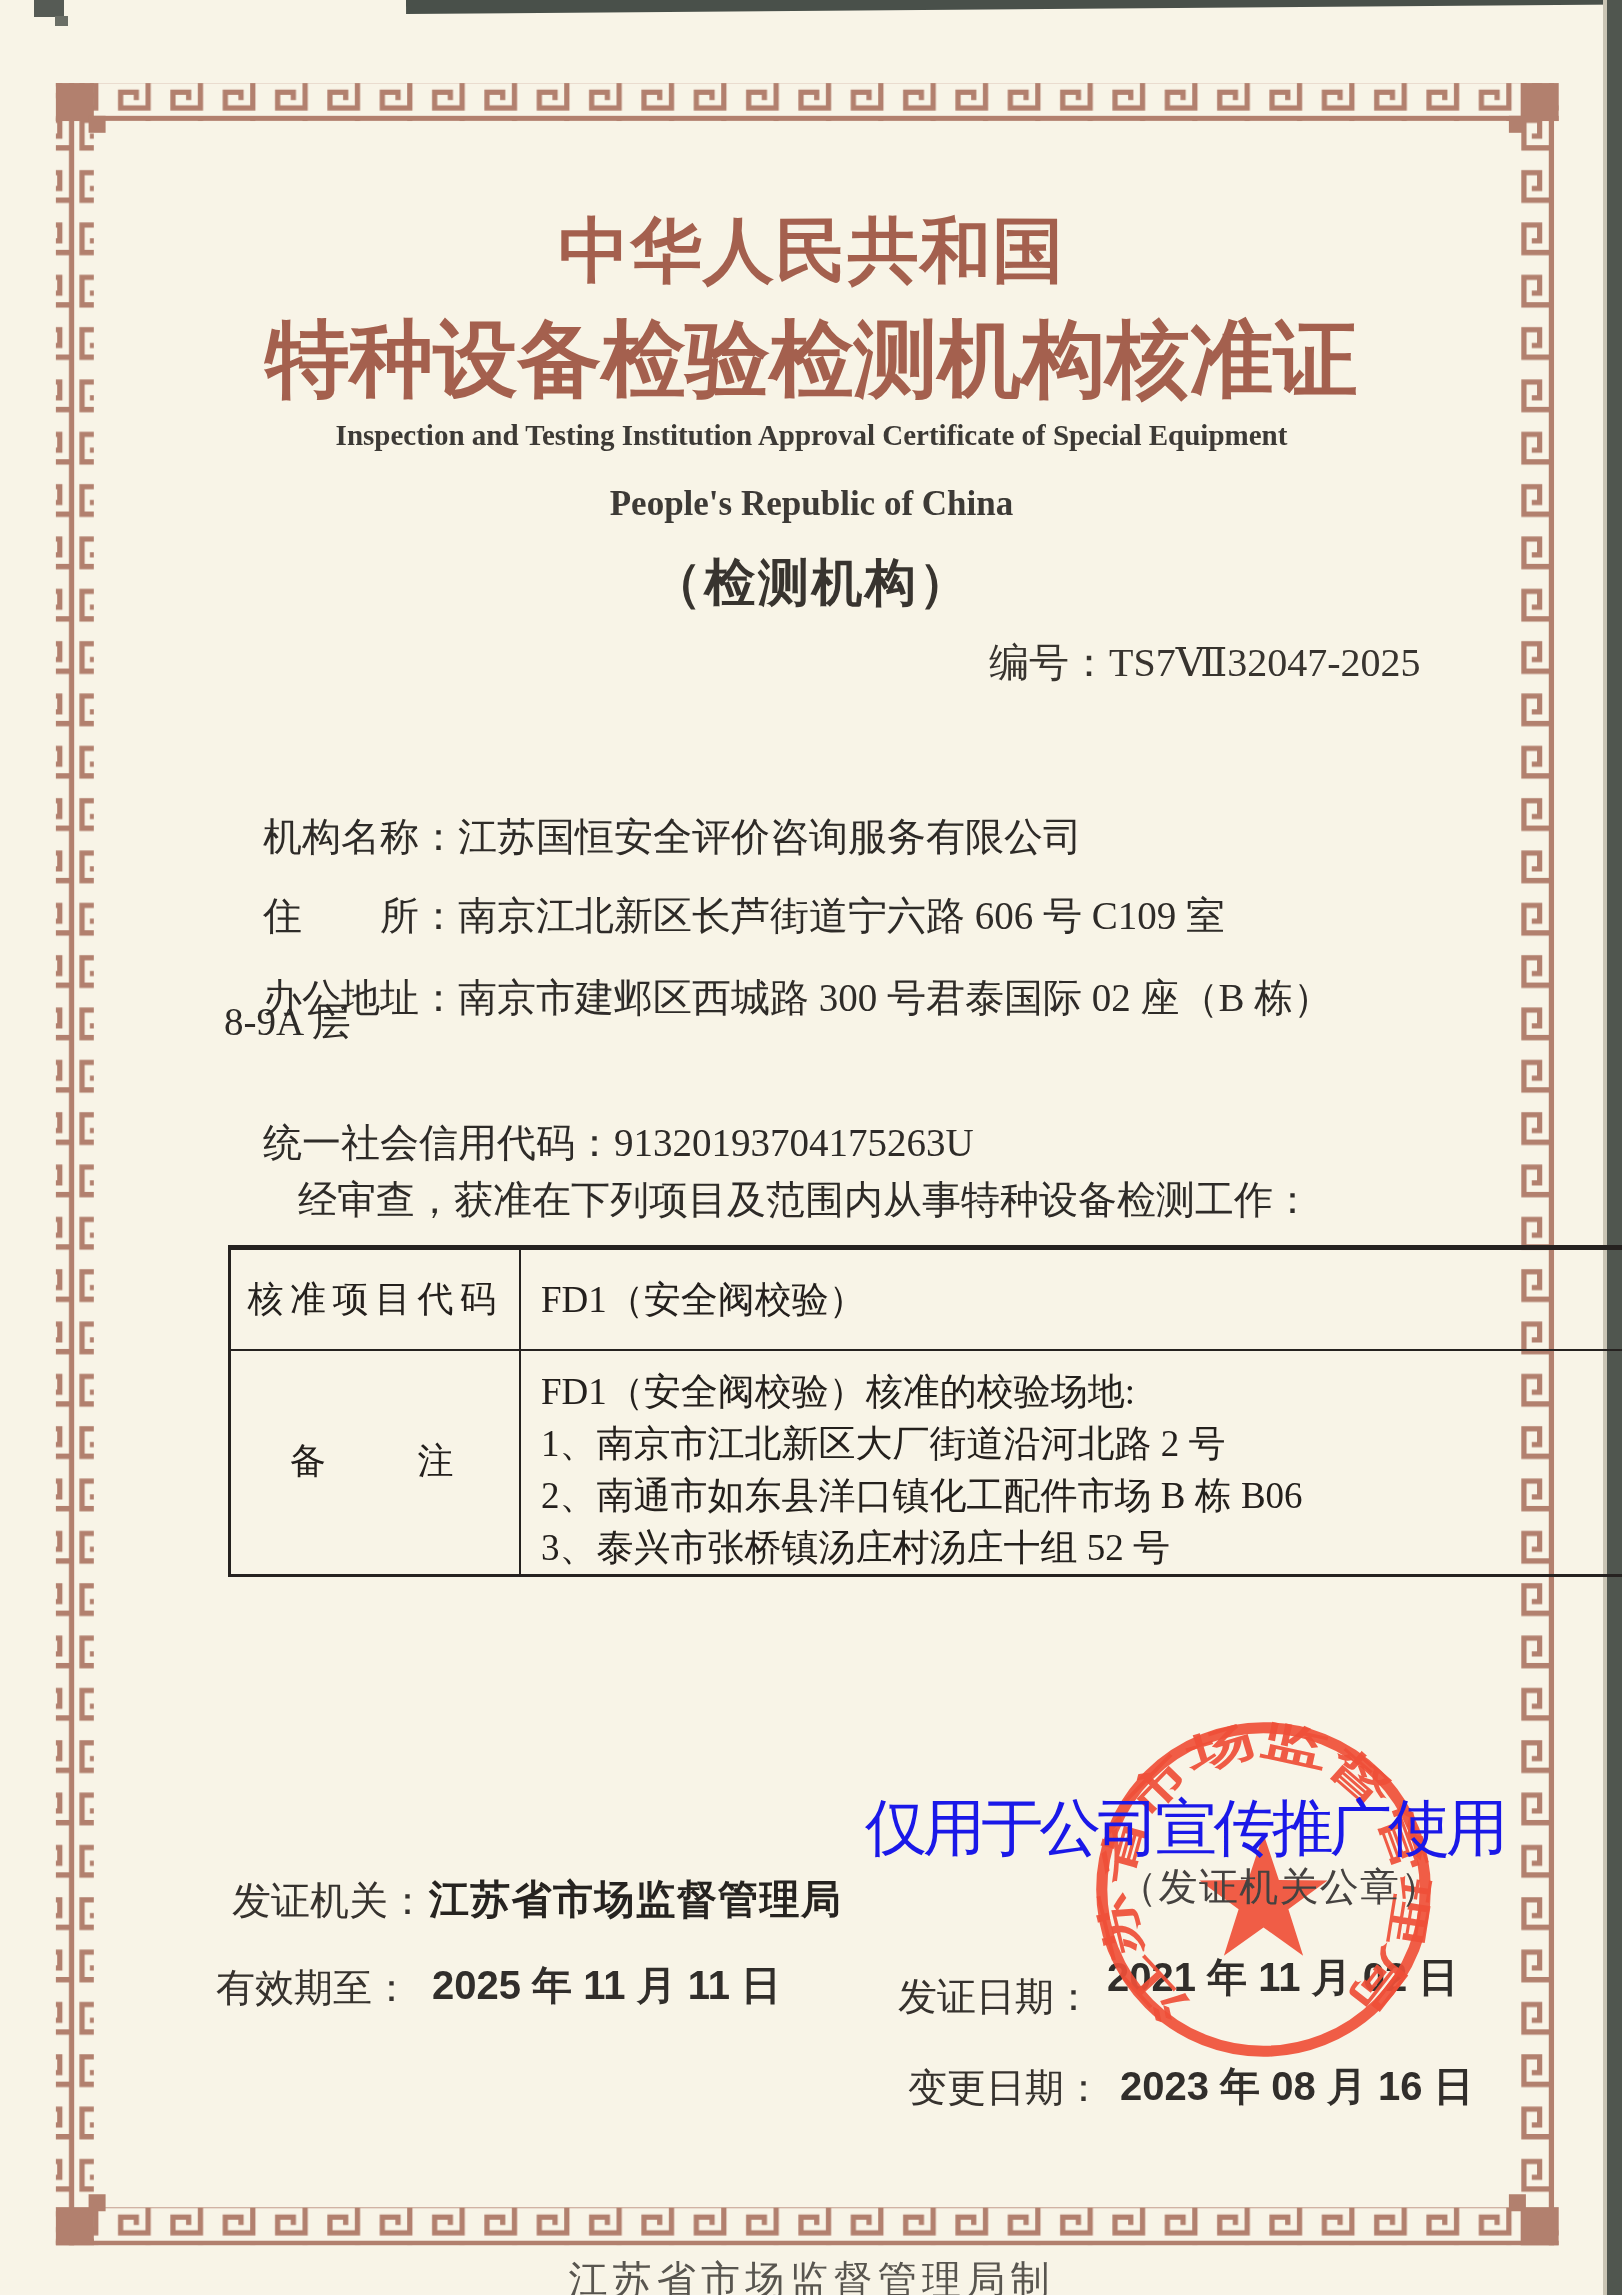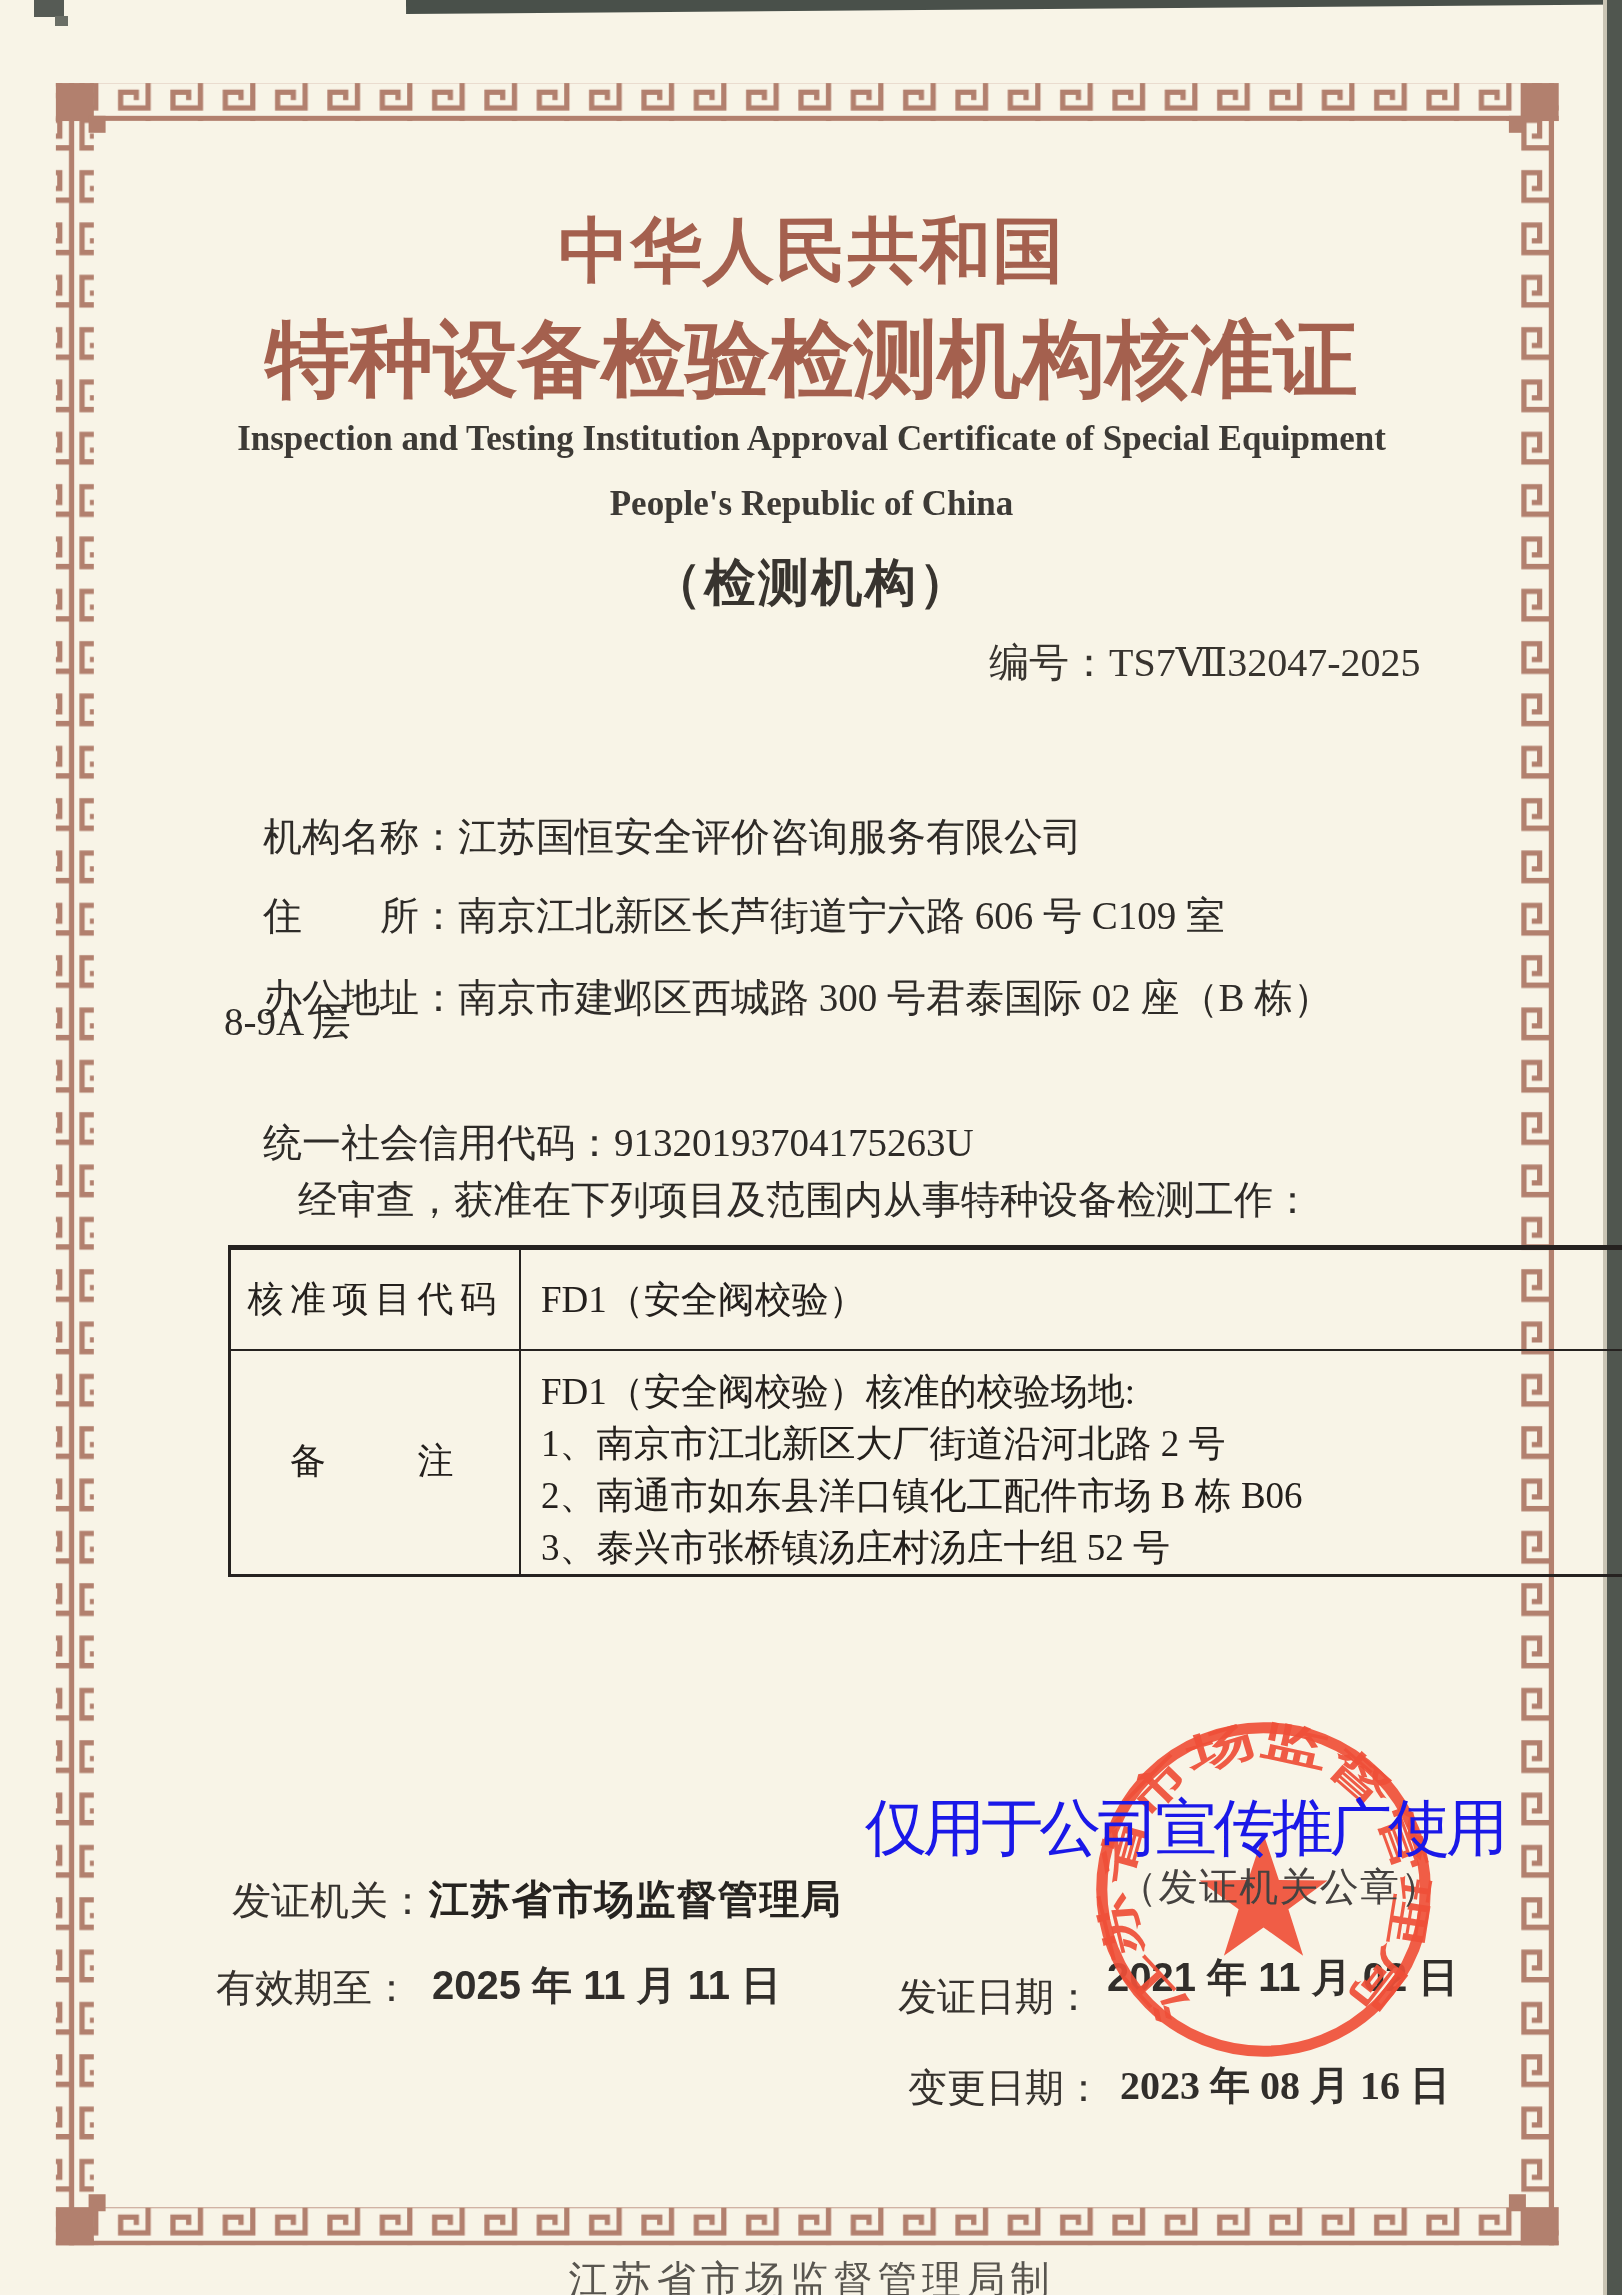--- a/index.html
+++ b/index.html
@@ -15,21 +15,21 @@
   .centered{left:0;right:0;text-align:center;}
   
   .scan-top{position:absolute;left:406px;top:-10.5px;width:1296px;height:23.6px;background:#49504a;transform:rotate(-0.45deg);transform-origin:left center;}
   .scan-right{position:absolute;right:0;top:0;width:16.4px;height:2295px;background:#50564f;}
   .scan-right-inner{position:absolute;right:16.4px;top:0;width:3.3px;height:2295px;background:#c9c4b4;}
   .scan-mark-a{position:absolute;left:34px;top:0;width:30px;height:17px;background:#565b55;}
   .scan-mark-b{position:absolute;left:55px;top:15.7px;width:13px;height:10.5px;background:#6a6e66;}
   
   .title-cn1{top:216px;font-size:71px;font-weight:bold;color:#a4604e;letter-spacing:1.3px;line-height:1;}
   .title-cn2{top:314px;font-size:84px;font-weight:bold;color:#a4604e;letter-spacing:0px;line-height:1.1;}
-  .title-en1{top:419px;font-size:35px;font-weight:bold;color:#3d3a36;letter-spacing:0px;}
+  .title-en1{top:419px;font-size:29px;font-weight:bold;color:#3d3a36;letter-spacing:0px;}
   .title-en2{top:484px;font-size:35px;font-weight:bold;color:#3d3a36;}
   .subtitle{top:554px;font-size:51px;font-weight:bold;color:#38342f;letter-spacing:2.6px;}
   .certno{left:989px;top:640px;font-size:40px;color:#38342f;}
   
   .bodyline{left:216px;font-size:39px;color:#2e2b28;white-space:pre;margin-left:8px;}
   .l-org{top:770px;}
   .l-dom{top:849px;}
   .l-off{top:931px;}
   .l-off2{top:1000px;}
   .l-credit{top:1076px;}
@@ -46,21 +46,21 @@
   .lbl{font-size:39px;color:#36322e;}
   .val-bold-cn{font-size:40px;font-weight:bold;color:#262320;letter-spacing:1.3px;}
   .val-date{font-size:40px;font-weight:bold;color:#312e2b;font-family:"Liberation Sans","DejaVu Sans",sans-serif;}
   .issuer-label{left:216px;top:1879px;margin-left:16px;}
   .issuer-value{left:429px;top:1877px;}
   .valid-label{left:216px;top:1966px;text-align:right;}
   .valid-value{left:432px;top:1962px;}
   .issue-label{left:898px;top:1975px;}
   .issue-value{left:1107px;top:1954px;}
   .change-label{left:908px;top:2066px;}
-  .change-value{left:1120px;top:2063px;font-family:Liberation Serif, serif;}
+  .change-value{left:1120px;top:2063px;}
   
   .stamp-svg{left:1067px;top:1693px;width:393px;height:406px;}
   .stamp-caption{left:1106px;top:1865px;width:347px;text-align:center;font-size:39px;color:#454240;letter-spacing:1.3px;z-index:7;}
   .watermark{left:865px;top:1793px;font-size:62px;color:#1a18e8;letter-spacing:-3.9px;z-index:8;white-space:nowrap;}
   .footer-line{top:2258px;font-size:39px;color:#58554f;letter-spacing:5.2px;}
   .frame-svg{position:absolute;left:0;top:0;width:1623px;height:2295px;}
 </style>
 </head>
 <body>
 

